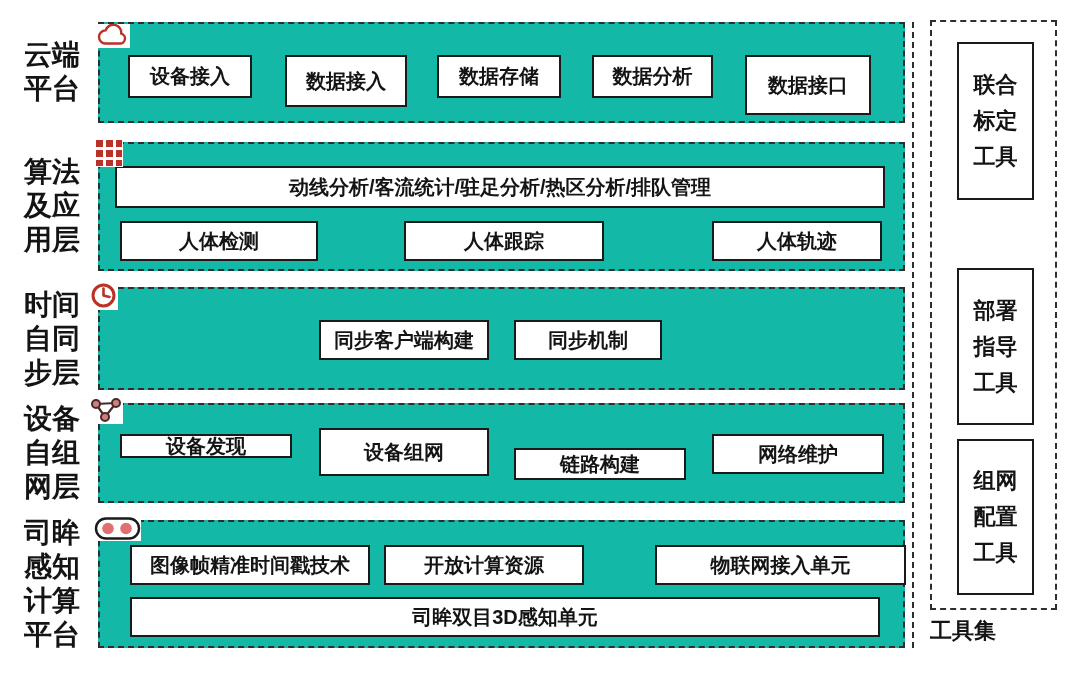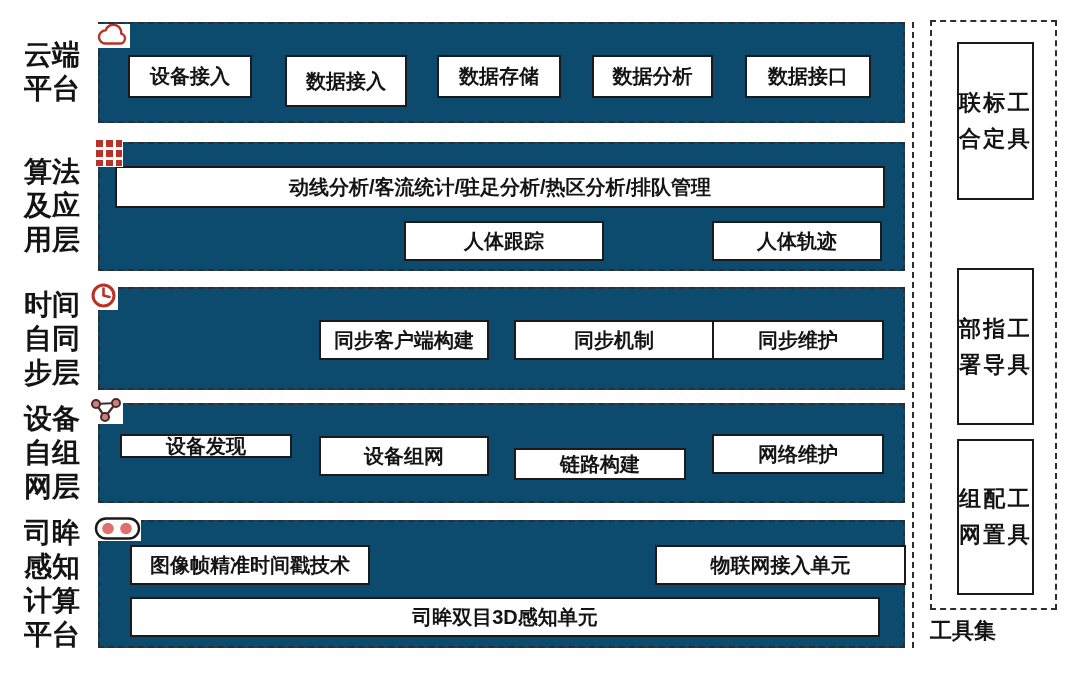--- a/index.html
+++ b/index.html
@@ -8,33 +8,33 @@
     --node_fill:#cd8080;
     --node_stroke:#4a2a26;
     --ink:#141414;
     --dash:#2e2e2e;
   }
   *{margin:0;padding:0;box-sizing:border-box;}
   html,body{background:#fff;}
   body{font-family:"Liberation Sans","DejaVu Sans",sans-serif;color:var(--ink);}
   #canvas{position:relative;width:1080px;height:676px;background:#fff;overflow:hidden;}
 
-  .layer{position:absolute;left:98px;width:807px;border:2px dashed var(--dash);background:#0c4a6e;text-align:right;}
+  .layer{position:absolute;left:98px;width:807px;border:2px dashed var(--dash);background:#14b8a6;text-align:right;}
   .side-label{position:absolute;left:14px;width:76px;text-align:center;
     font-size:28px;font-weight:bold;line-height:34px;color:var(--ink);}
   .box{position:absolute;border:2px solid #1a1a1a;background:#fff;
     display:flex;align-items:center;justify-content:center;
     font-size:20px;font-weight:bold;color:var(--ink);white-space:nowrap;}
   .icon{position:absolute;background:#fff;line-height:0;z-index:3;}
   .sep{position:absolute;left:912px;top:22px;height:626px;width:0;
     border-left:2.5px dashed var(--dash);}
   .toolbox{position:absolute;left:930px;top:20px;width:127px;height:590px;
     border:2px dashed var(--dash);background:#fff;}
   .toolbox .box{left:25px;width:77px;font-size:22px;line-height:36px;
-    flex-direction:row;white-space:normal;}
+    flex-direction:column;white-space:normal;}
   .toolbox-title{position:absolute;left:930px;top:616px;width:127px;text-align:left;
     font-size:22px;font-weight:bold;color:var(--ink);}
 </style>
 </head>
 <body>
 
 <div id="canvas">
 
   <div class="side-label" style="top:38px">
     <div>云端</div>
@@ -60,44 +60,45 @@
     <div>感知</div>
     <div>计算</div>
     <div>平台</div>
   </div>
 
   <div class="layer" style="top:22px;height:101px">
     <div class="box" style="left:28px;top:31px;width:124px;height:43px">设备接入</div>
     <div class="box" style="left:185px;top:31px;width:122px;height:52px">数据接入</div>
     <div class="box" style="left:337px;top:31px;width:124px;height:43px">数据存储</div>
     <div class="box" style="left:492px;top:31px;width:121px;height:43px">数据分析</div>
-    <div class="box" style="left:645px;top:31px;width:126px;height:43px">数据接口</div>
+    <div class="box" style="left:645px;top:31px;width:126px;height:60px">数据接口</div>
   </div>
 
   <div class="layer" style="top:142px;height:129px">
     <div class="box" style="left:15px;top:22px;width:770px;height:42px">动线分析/客流统计/驻足分析/热区分析/排队管理</div>
+    <div class="box" style="left:20px;top:77px;width:198px;height:40px">人体检测</div>
     <div class="box" style="left:304px;top:77px;width:200px;height:40px">人体跟踪</div>
     <div class="box" style="left:612px;top:77px;width:170px;height:40px">人体轨迹</div>
   </div>
 
   <div class="layer" style="top:287px;height:103px">
     <div class="box" style="left:219px;top:31px;width:170px;height:40px">同步客户端构建</div>
-    <div class="box" style="left:414px;top:31px;width:200px;height:40px">同步机制</div>
-    <div class="box" style="left:612px;top:31px;width:172px;height:40px">同步维护</div>
+    <div class="box" style="left:414px;top:31px;width:148px;height:40px">同步机制</div>
   </div>
 
   <div class="layer" style="top:403px;height:100px">
     <div class="box" style="left:20px;top:29px;width:172px;height:24px">设备发现</div>
-    <div class="box" style="left:219px;top:31px;width:170px;height:40px">设备组网</div>
+    <div class="box" style="left:219px;top:23px;width:170px;height:48px">设备组网</div>
     <div class="box" style="left:414px;top:43px;width:172px;height:32px">链路构建</div>
     <div class="box" style="left:612px;top:29px;width:172px;height:40px">网络维护</div>
   </div>
 
   <div class="layer" style="top:520px;height:128px">
     <div class="box" style="left:30px;top:23px;width:240px;height:40px">图像帧精准时间戳技术</div>
+    <div class="box" style="left:284px;top:23px;width:200px;height:40px">开放计算资源</div>
     <div class="box" style="left:555px;top:23px;width:251px;height:40px">物联网接入单元</div>
     <div class="box" style="left:30px;top:75px;width:750px;height:40px">司眸双目3D感知单元</div>
   </div>
 
   <span class="icon" style="left:96px;top:24px">
     <svg width="34" height="24" viewBox="0 0 34 24">
       <path d="M9.5 19.5 H24 a5 5 0 0 0 1.2 -9.85 A8 8 0 0 0 9.6 6.4 A5.9 5.9 0 0 0 9.5 19.5 Z" fill="#fff" style="stroke:var(--accent_red)" stroke-width="2.4" stroke-linejoin="round"></path>
     </svg>
   </span>
   <span class="icon" style="left:95px;top:139px">

